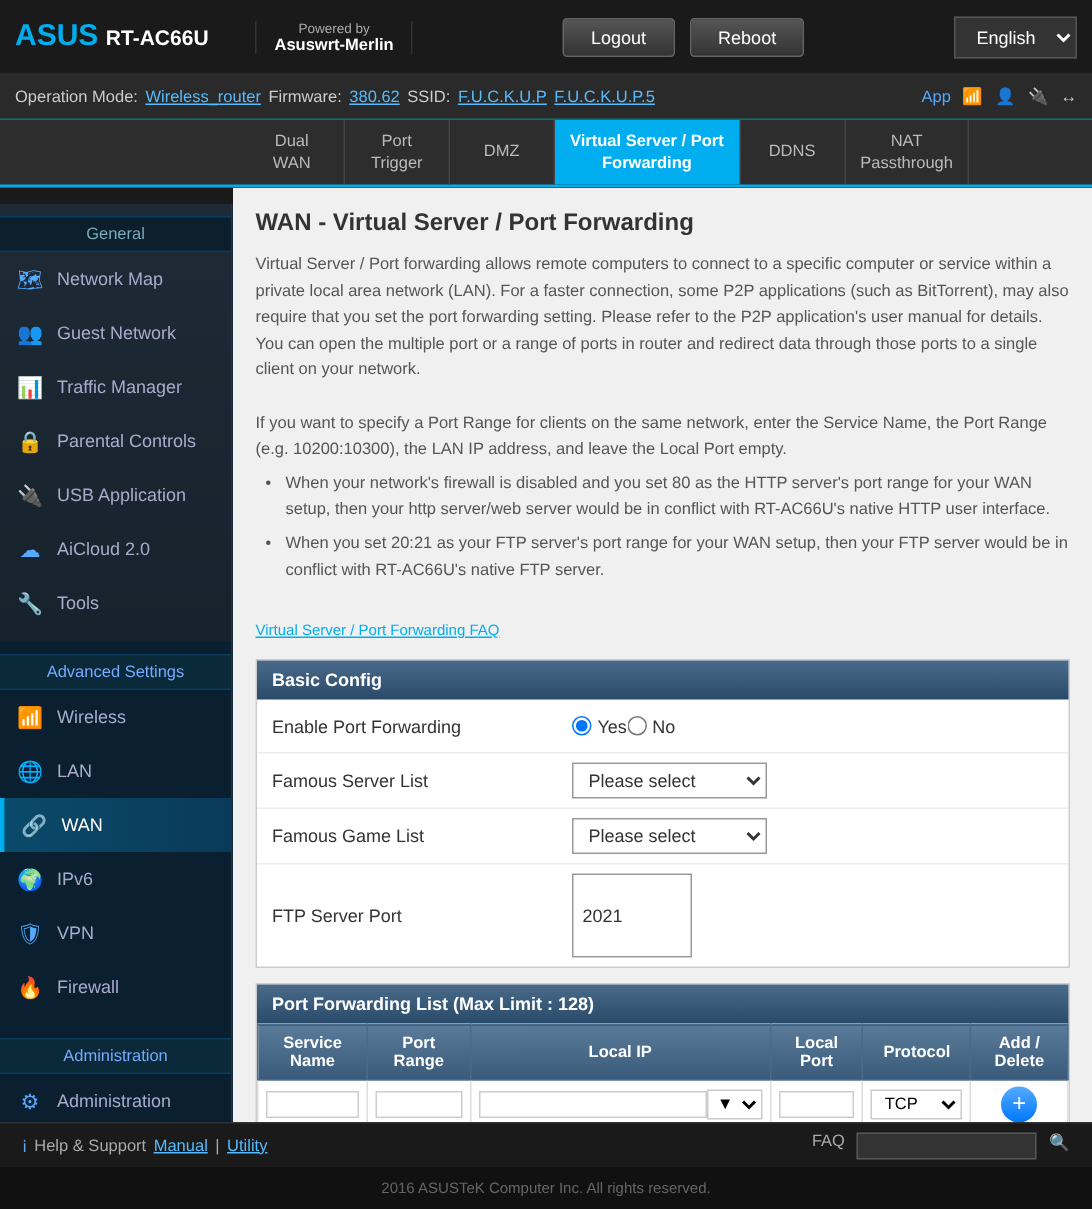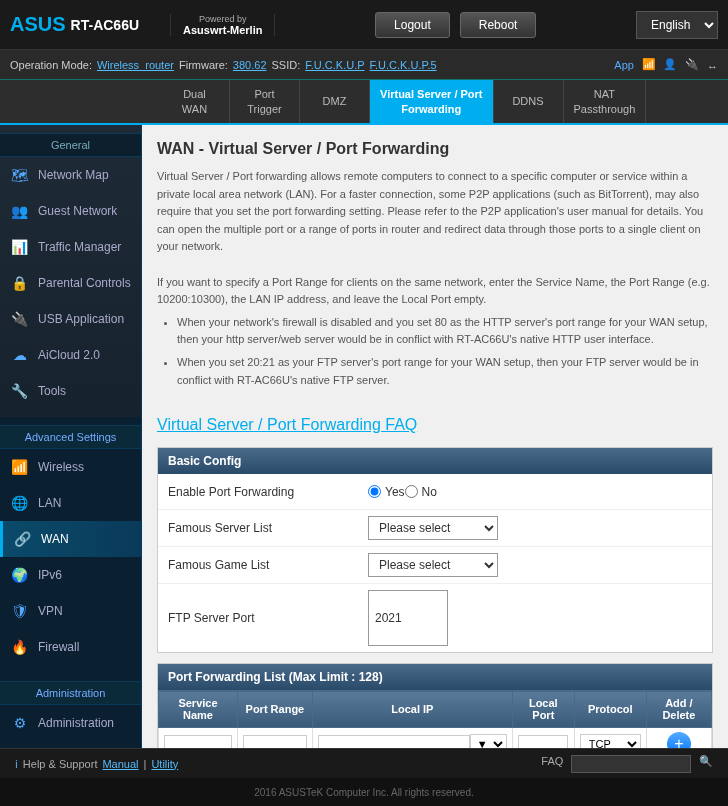--- a/index.html
+++ b/index.html
@@ -25,35 +25,35 @@
 
     
     .tab-bar { display: flex; background: #2d2d2d; border-bottom: 2px solid #00aeef; height: 45px; padding-left: 160px; }
     .tab { display: flex; align-items: center; justify-content: center; padding: 0 10px; font-size: 11px; color: #bbb; cursor: pointer; border-right: 1px solid #444; text-align: center; line-height: 1.3; min-width: 70px; }
     .tab.active { background: #00aeef; color: #fff; font-weight: bold; }
 
     
     .main-layout { display: flex; height: calc(806px - 50px - 30px - 45px - 30px - 28px); }
 
     
-    .sidebar { width: 142px; background: linear-gradient(to bottom, #1e2a35, #0d1a24); border-right: 1px solid #0a3a5a; overflow-y: auto; flex-shrink: 0; }
+    .sidebar { width: 155px; background: linear-gradient(to bottom, #1e2a35, #0d1a24); border-right: 1px solid #0a3a5a; overflow-y: auto; flex-shrink: 0; margin-top: 11px; }
     .sidebar-section { padding: 8px 0; }
     .sidebar-section-title { color: #7ab; font-size: 11px; text-align: center; padding: 5px 0; background: #0d1f2d; border-top: 1px solid #0a3a5a; border-bottom: 1px solid #0a3a5a; }
     .sidebar-item { display: flex; align-items: center; padding: 8px 10px; color: #aac; font-size: 12px; cursor: pointer; gap: 8px; }
     .sidebar-item.active { background: linear-gradient(to right, #0a4a6a, #0a3a5a); color: #fff; border-left: 3px solid #00aeef; }
     .sidebar-icon { width: 20px; height: 20px; display: flex; align-items: center; justify-content: center; color: #5af; font-size: 14px; }
 
     
     .content { flex: 1; background: #f0f0f0; overflow-y: auto; padding: 0; }
     .content-inner { padding: 15px; }
     .page-title { font-size: 16px; color: #333; font-weight: bold; margin-bottom: 10px; }
     .description { font-size: 11px; color: #555; line-height: 1.6; margin-bottom: 10px; }
     .description ul { margin-left: 20px; margin-top: 5px; }
     .description ul li { margin-bottom: 5px; }
-    .faq-link { color: #00aeef; text-decoration: underline; font-size: 16px; cursor: pointer; }
+    .faq-link { color: #00aeef; text-decoration: underline; font-size: 10px; cursor: pointer; }
 
     
     .config-section { background: #fff; border: 1px solid #ccc; margin-bottom: 10px; }
     .config-section-header { background: linear-gradient(to bottom, #4a6a8a, #2a4a6a); color: #fff; padding: 6px 10px; font-size: 12px; font-weight: bold; }
     .config-row { display: flex; align-items: center; border-bottom: 1px solid #eee; padding: 6px 10px; min-height: 36px; }
     .config-row:last-child { border-bottom: none; }
     .config-label { width: 200px; color: #333; font-size: 12px; }
     .config-value { flex: 1; display: flex; align-items: center; gap: 8px; }
     .radio-group { display: flex; align-items: center; gap: 0; }
     .radio-item { display: flex; align-items: center; gap: 4px; color: #333; font-size: 12px; }

